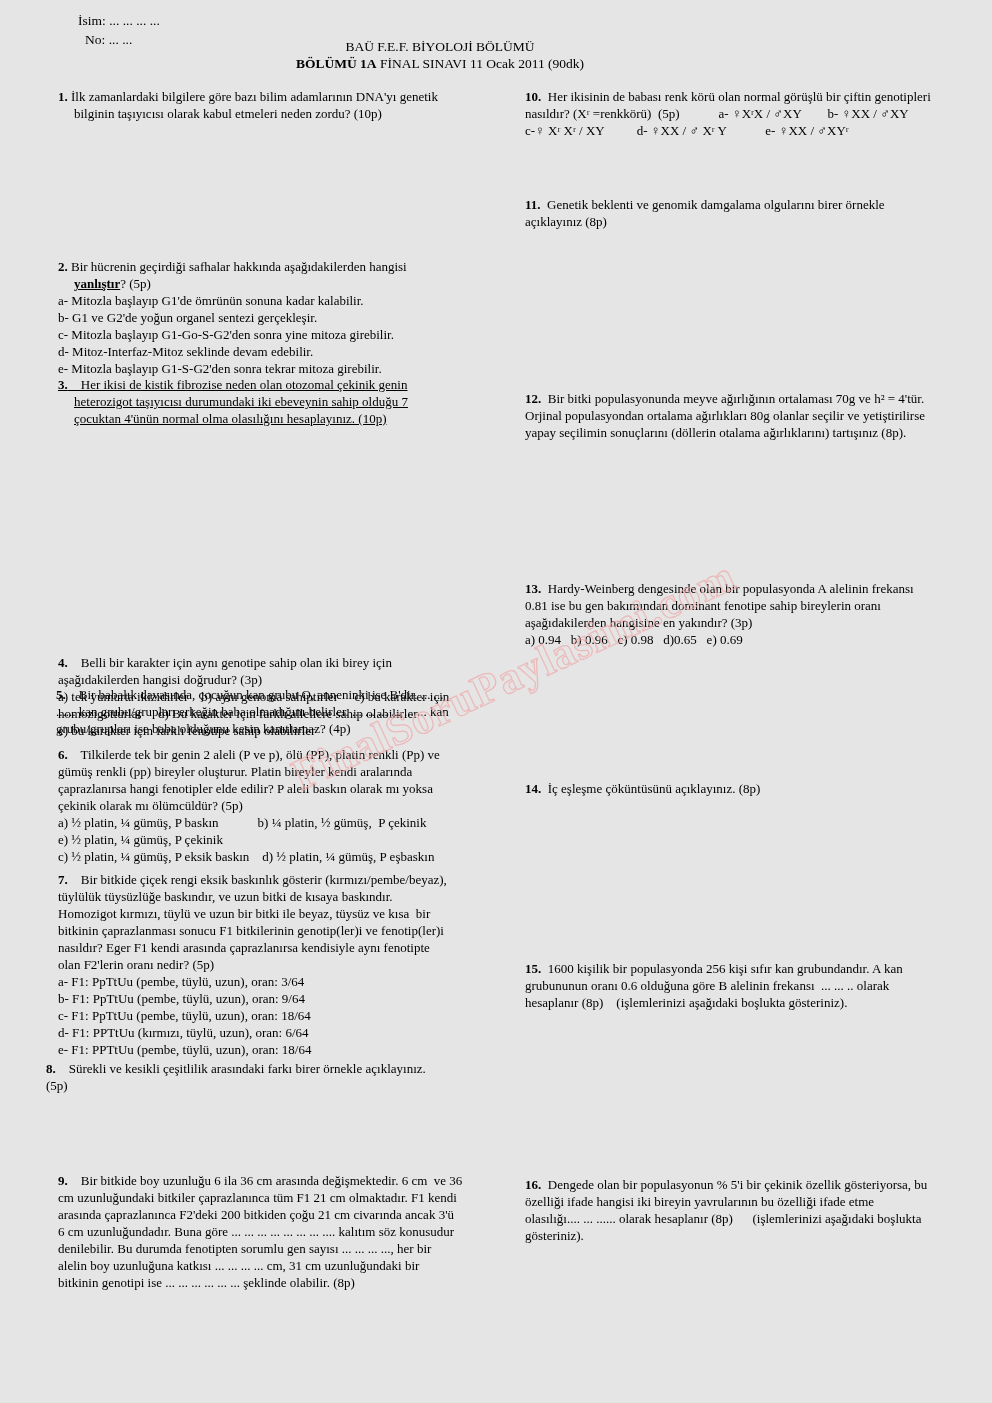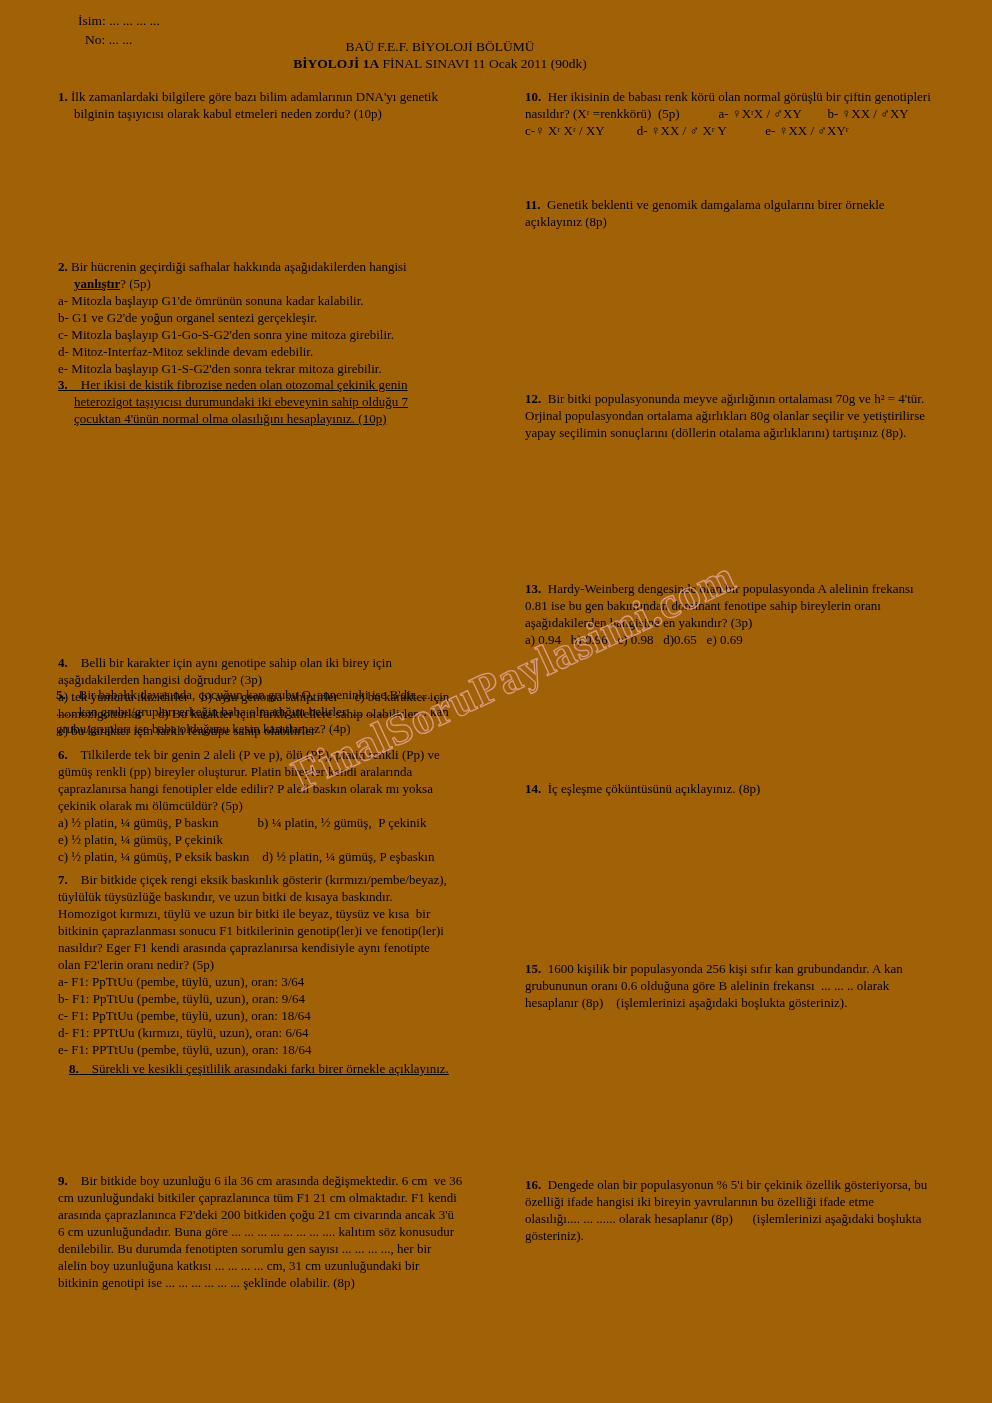--- a/index.html
+++ b/index.html
@@ -2,21 +2,21 @@
 <html><head>
 <meta charset="utf-8">
 <style>
   html,body{margin:0;padding:0;}
   body{
     width:992px;height:1403px;
     background:#ffffff;color:#000;
     font-family:"Liberation Serif","DejaVu Serif",serif;
     position:relative;overflow:hidden;
   }
-  .page{position:absolute;left:0;top:0;width:992px;height:1403px;background:#a16207;}
+  .page{position:absolute;left:0;top:0;width:992px;height:1403px;background:#e5e5e5;}
   .hdr-line{position:absolute;font-size:13.5px;line-height:18px;white-space:pre;}
   .title-wrap{position:absolute;left:0;top:39px;width:880px;text-align:center;
     font-size:13.5px;line-height:16.5px;}
   .question{position:absolute;width:470px;}
   .line{white-space:pre;font-size:13px;line-height:17px;}
   .line.ind{padding-left:16px;}
   .b{font-weight:bold;}
   .u{text-decoration:underline;}
   .watermark{
     position:absolute;left:295px;top:752px;
@@ -31,21 +31,21 @@
 </head>
 <body>
 
 <div class="page">
 
   <div class="hdr-line" style="left:78px;top:12px;">İsim: ... ... ... ...</div>
   <div class="hdr-line" style="left:85px;top:31px;">No: ... ...</div>
 
   <div class="title-wrap">
     <div>BAÜ F.E.F. BİYOLOJİ BÖLÜMÜ</div>
-    <div><span class="b">BİYOLOJİ 1A</span><span> FİNAL SINAVI 11 Ocak 2011 (90dk)</span></div>
+    <div><span class="b">BÖLÜMÜ 1A</span><span> FİNAL SINAVI 11 Ocak 2011 (90dk)</span></div>
   </div>
 
   <div id="col-left">
       <div class="question" style="left: 58px; top: 88px;">
         <div class="line"><span class="b">1.</span><span> İlk zamanlardaki bilgilere göre bazı bilim adamlarının DNA'yı genetik</span></div>
         <div class="line ind"><span>bilginin taşıyıcısı olarak kabul etmeleri neden zordu? (10p)</span></div>
       </div>
       <div class="question" style="left: 58px; top: 258px;">
         <div class="line"><span class="b">2.</span><span> Bir hücrenin geçirdiği safhalar hakkında aşağıdakilerden hangisi</span></div>
         <div class="line ind"><span class="b u">yanlıştır</span><span>? (5p)</span></div>
@@ -87,22 +87,23 @@
         <div class="line"><span>Homozigot kırmızı, tüylü ve uzun bir bitki ile beyaz, tüysüz ve kısa  bir</span></div>
         <div class="line"><span>bitkinin çaprazlanması sonucu F1 bitkilerinin genotip(ler)i ve fenotip(ler)i</span></div>
         <div class="line"><span>nasıldır? Eger F1 kendi arasında çaprazlanırsa kendisiyle aynı fenotipte</span></div>
         <div class="line"><span>olan F2'lerin oranı nedir? (5p)</span></div>
         <div class="line"><span>a- F1: PpTtUu (pembe, tüylü, uzun), oran: 3/64</span></div>
         <div class="line"><span>b- F1: PpTtUu (pembe, tüylü, uzun), oran: 9/64</span></div>
         <div class="line"><span>c- F1: PpTtUu (pembe, tüylü, uzun), oran: 18/64</span></div>
         <div class="line"><span>d- F1: PPTtUu (kırmızı, tüylü, uzun), oran: 6/64</span></div>
         <div class="line"><span>e- F1: PPTtUu (pembe, tüylü, uzun), oran: 18/64</span></div>
       </div>
-      <div class="question" style="left: 69px; top: 1060px; text-decoration: underline;">
+      <div class="question" style="left: 46px; top: 1060px;">
         <div class="line"><span class="b">8.</span><span>    Sürekli ve kesikli çeşitlilik arasındaki farkı birer örnekle açıklayınız.</span></div>
+        <div class="line"><span>(5p)</span></div>
       </div>
       <div class="question" style="left: 58px; top: 1172px;">
         <div class="line"><span class="b">9.</span><span>    Bir bitkide boy uzunluğu 6 ila 36 cm arasında değişmektedir. 6 cm  ve 36</span></div>
         <div class="line"><span>cm uzunluğundaki bitkiler çaprazlanınca tüm F1 21 cm olmaktadır. F1 kendi</span></div>
         <div class="line"><span>arasında çaprazlanınca F2'deki 200 bitkiden çoğu 21 cm civarında ancak 3'ü</span></div>
         <div class="line"><span>6 cm uzunluğundadır. Buna göre ... ... ... ... ... ... ... .... kalıtım söz konusudur</span></div>
         <div class="line"><span>denilebilir. Bu durumda fenotipten sorumlu gen sayısı ... ... ... ..., her bir</span></div>
         <div class="line"><span>alelin boy uzunluğuna katkısı ... ... ... ... cm, 31 cm uzunluğundaki bir</span></div>
         <div class="line"><span>bitkinin genotipi ise ... ... ... ... ... ... şeklinde olabilir. (8p)</span></div>
       </div>

